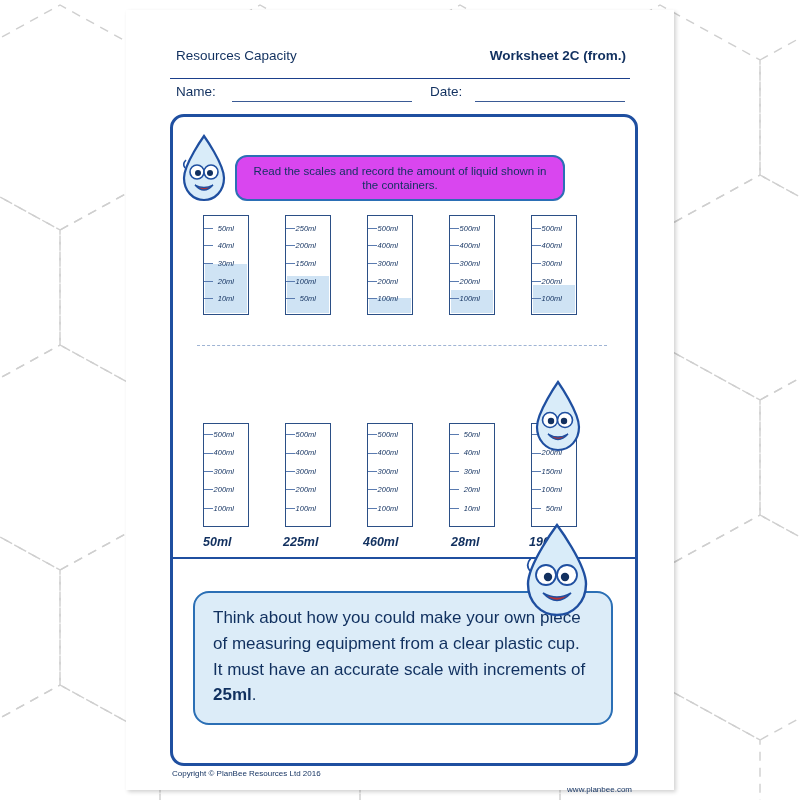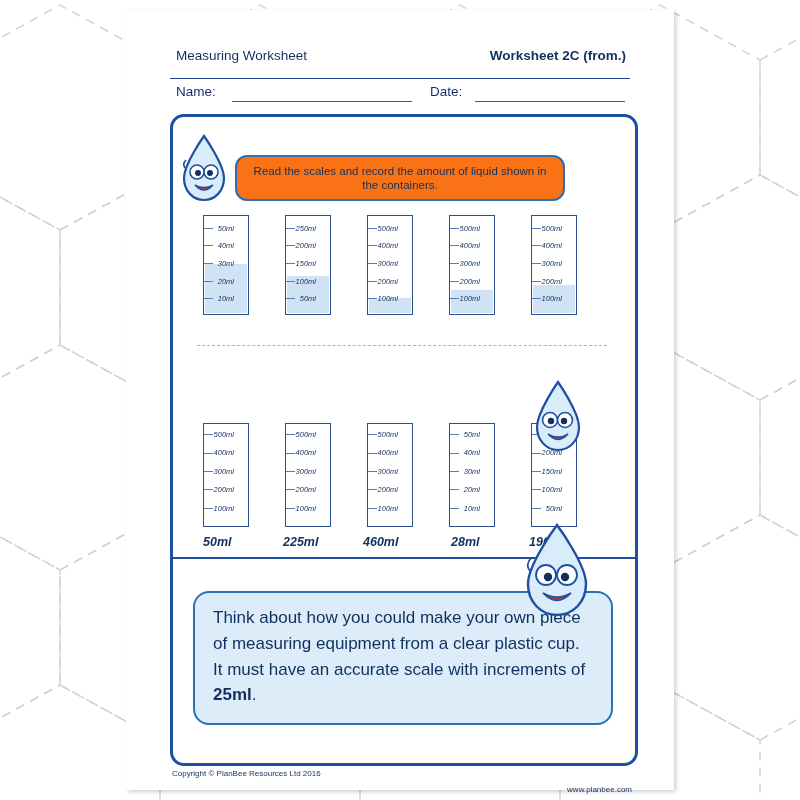--- a/index.html
+++ b/index.html
@@ -42,21 +42,21 @@
     border:3px solid #1f4fa0;border-radius:14px;background:#fff;
   }
   .ch-title{
     text-align:center;font-size:16px;font-weight:700;color:#16305e;
     letter-spacing:.5px;margin-top:8px;
   }
   .divider{position:absolute;left:0;width:100%;border-top:2px solid #1f4fa0;}
 
   
   .bubble{
-    position:absolute;background:#f97316;border:2px solid #2b6fb5;border-radius:12px;
+    position:absolute;background:#d946ef;border:2px solid #2b6fb5;border-radius:12px;
     color:#10305f;text-align:center;display:flex;align-items:center;justify-content:center;
     padding:4px 10px;box-sizing:border-box;line-height:1.25;
   }
   .bubble .tail{
     position:absolute;width:0;height:0;
   }
 
   
   .cyl{position:absolute;border:1.6px solid #2b4f86;background:#fff;box-sizing:border-box;}
   .cyl .lbl{position:absolute;right:3px;font-size:7.5px;color:#11305f;font-style:italic;}
@@ -108,21 +108,21 @@
       <polygon points="360,740 460,685 560,740 560,855 460,910 360,855"></polygon>
       <polygon points="560,740 660,685 760,740 760,855 660,910 560,855"></polygon>
     </g>
   </svg>
 </div>
 
 <div class="page">
   <div class="page-inner">
 
     <div class="hdr">
-      <div class="h-left">Measuring Worksheet</div>
+      <div class="h-left">Resources Capacity</div>
       <div class="h-right">Worksheet 2C (from.)</div>
     </div>
     <div class="namerow">
       <span class="nm">Name:</span>
       <span class="dt">Date:</span>
       <div class="ln1"></div>
       <div class="ln2"></div>
     </div>
 
     <div class="mainbox">

